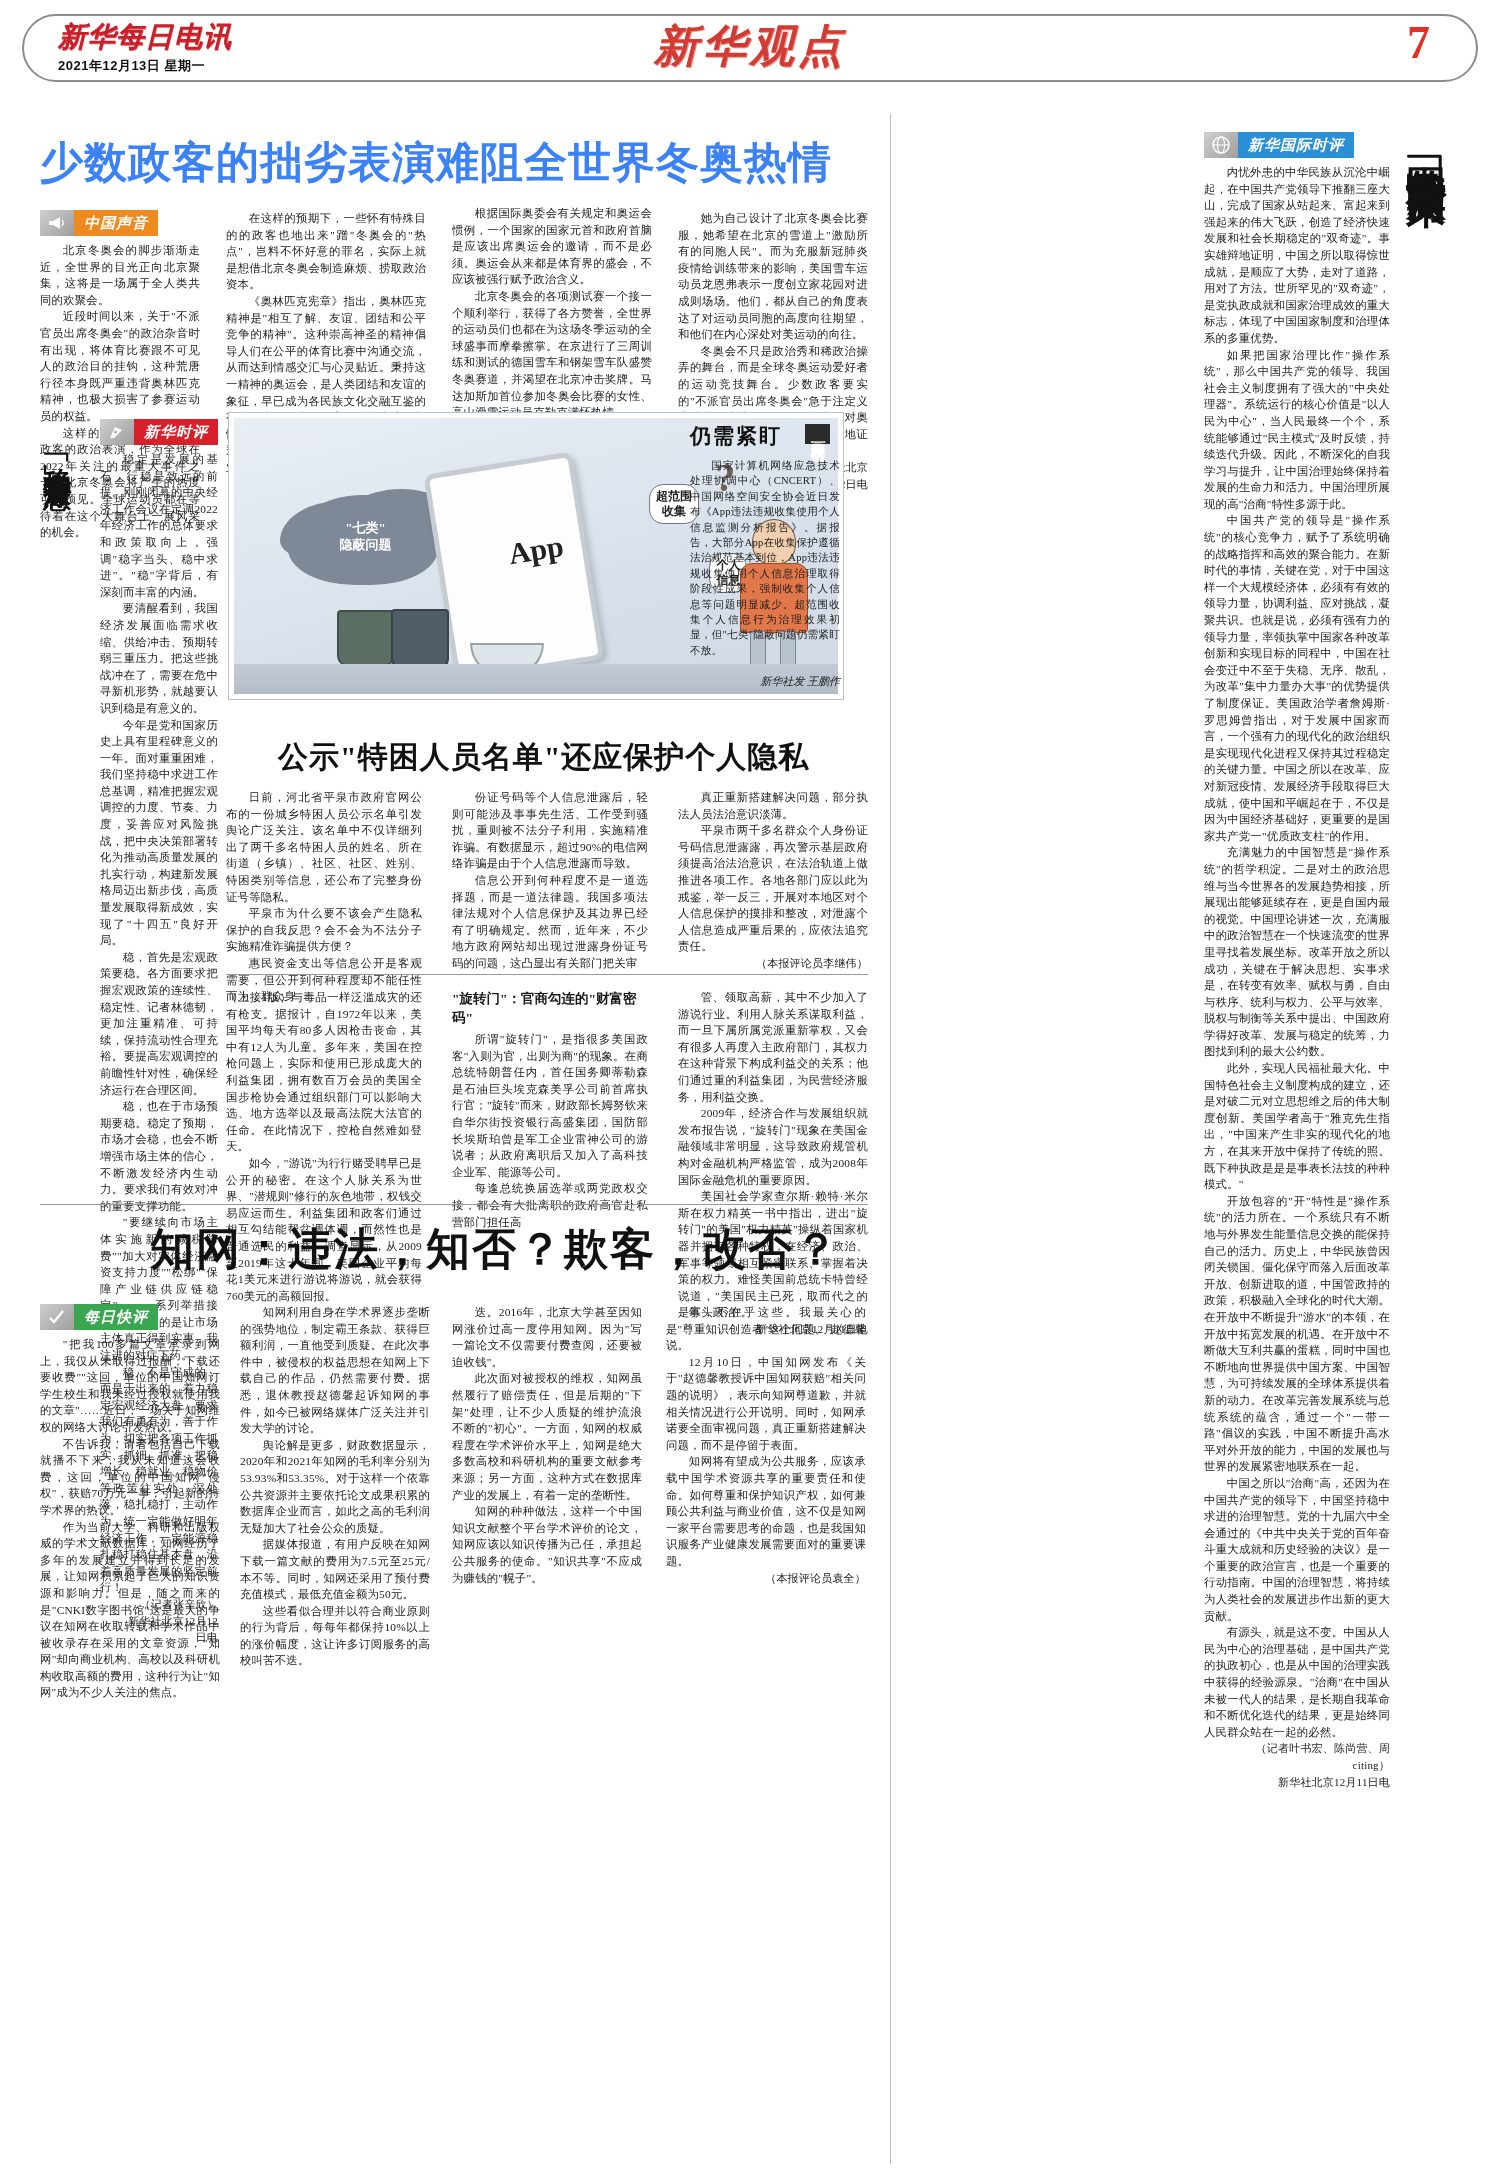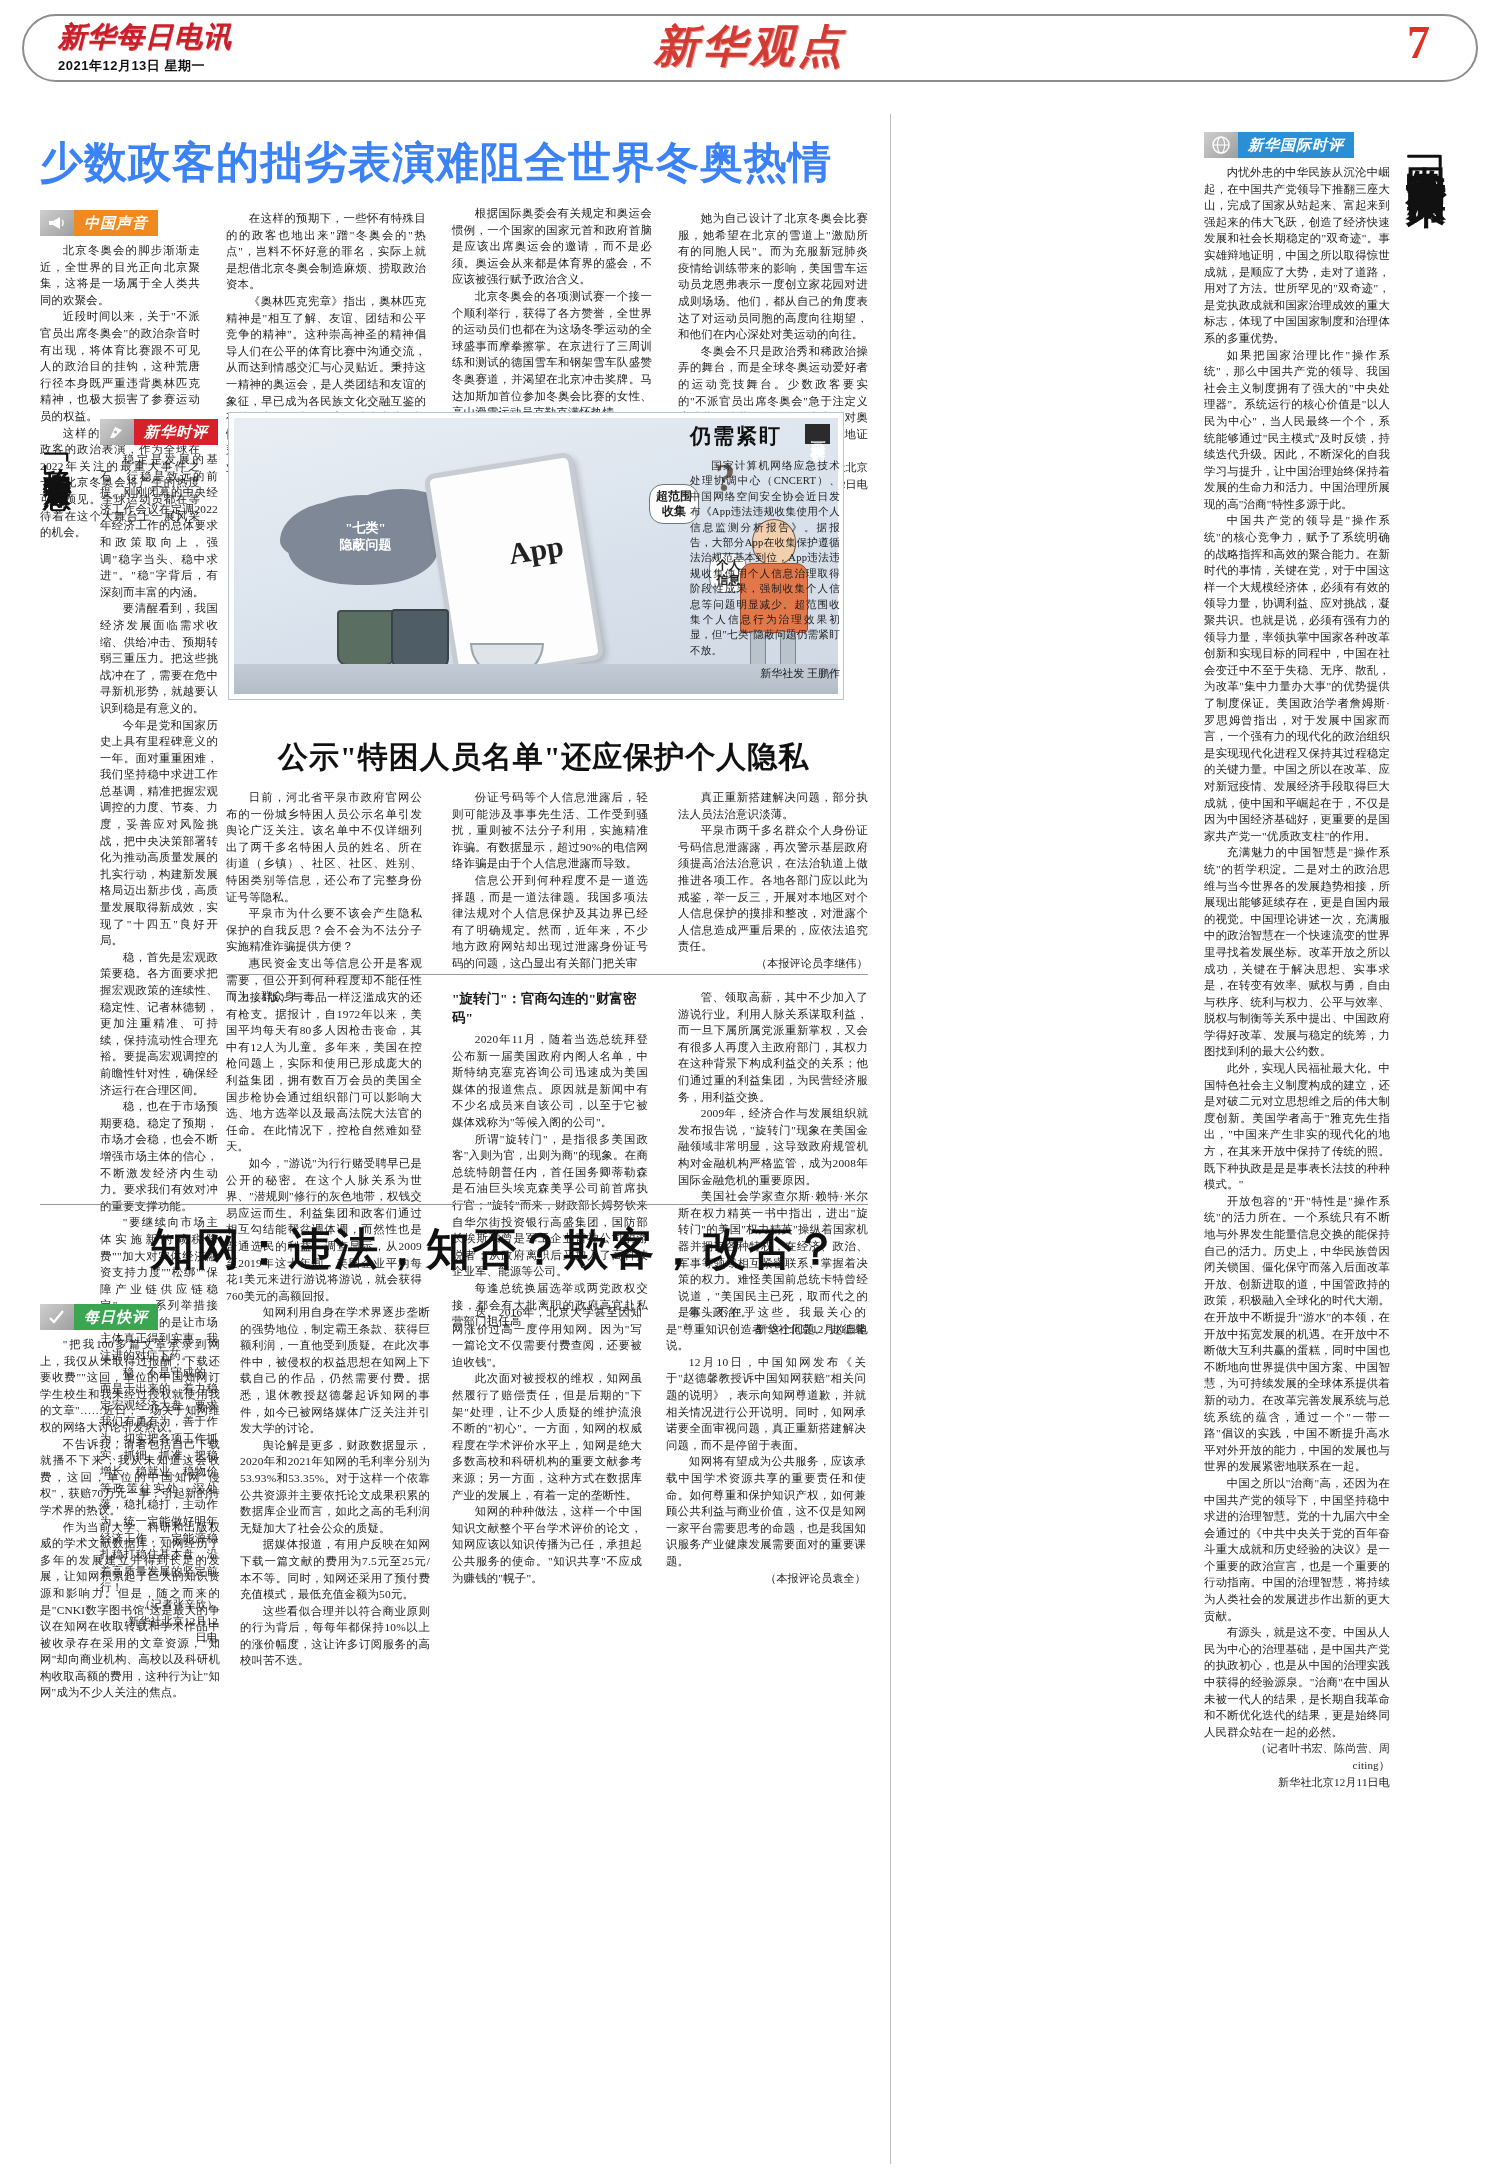--- a/index.html
+++ b/index.html
@@ -221,21 +221,21 @@
   }
   .illus-side-title {
     font-family:"Liberation Serif", serif;
     font-weight:bold; font-size:21px; letter-spacing:2px;
     color:#111; margin-bottom:8px;
   }
   .illus-side-body {
     font-size:10.6px; line-height:15.4px; text-align:justify;
     text-indent:2em;
   }
-  .illus-side-sig { font-size:11px; text-align:right; margin-top:8px; }
+  .illus-side-sig { font-size:11px; text-align:right; margin-top:16px;font-style:italic; }
   .huali {
     position:absolute; right:8px; top:6px;
     background:#2b2b2b; color:#fff;
     writing-mode:vertical-rl; text-orientation:upright;
     font-family:"Liberation Serif", serif;
     font-weight:bold; font-size:15px; letter-spacing:2px;
     padding:6px 3px;
   }
 
   
@@ -397,21 +397,20 @@
   <div class="col" style="left:226px; top:975px; width:196px;">
     <div class="body-text">
       <p style="text-indent:0;"><span>（上接1版）</span><span>与毒品一样泛滥成灾的还有枪支。据报计，自1972年以来，美国平均每天有80多人因枪击丧命，其中有12人为儿童。多年来，美国在控枪问题上，实际和使用已形成庞大的利益集团，拥有数百万会员的美国全国步枪协会通过组织部门可以影响大选、地方选举以及最高法院大法官的任命。在此情况下，控枪自然难如登天。</span></p>
       <p>如今，"游说"为行行赌受聘早已是公开的秘密。在这个人脉关系为世界、"潜规则"修行的灰色地带，权钱交易应运而生。利益集团和政客们通过相互勾结能帮盆调体调，而然性也是普通选民的利益。调查显示，从2009至2019年这十年间，美国企业平均每花1美元来进行游说将游说，就会获得760美元的高额回报。</p>
     </div>
   </div>
 
   <div class="col" style="left:452px; top:975px; width:196px;">
     <div style="font-weight:bold; font-size:13.5px; line-height:19px; margin-bottom:4px;">"旋转门"：官商勾连的"财富密码"</div>
     <div class="body-text">
-      <p>2020年11月，随着当选总统拜登公布新一届美国政府内阁人名单，中斯特纳克塞克咨询公司迅速成为美国媒体的报道焦点。原因就是新闻中有不少名成员来自该公司，以至于它被媒体戏称为"等候入阁的公司"。</p>
       <p>所谓"旋转门"，是指很多美国政客"入则为官，出则为商"的现象。在商总统特朗普任内，首任国务卿蒂勒森是石油巨头埃克森美孚公司前首席执行官；"旋转"而来，财政部长姆努钦来自华尔街投资银行高盛集团，国防部长埃斯珀曾是军工企业雷神公司的游说者；从政府离职后又加入了高科技企业军、能源等公司。</p>
       <p>每逢总统换届选举或两党政权交接，都会有大批离职的政府高官赴私营部门担任高</p>
     </div>
   </div>
 
   <div class="col" style="left:678px; top:975px; width:190px;">
     <div class="body-text">
       <p>管、领取高薪，其中不少加入了游说行业。利用人脉关系谋取利益，而一旦下属所属党派重新掌权，又会有很多人再度入主政府部门，其权力在这种背景下构成利益交的关系；他们通过重的利益集团，为民营经济服务，用利益交换。</p>
       <p>2009年，经济合作与发展组织就发布报告说，"旋转门"现象在美国金融领域非常明显，这导致政府规管机构对金融机构严格监管，成为2008年国际金融危机的重要原因。</p>
       <p>美国社会学家查尔斯·赖特·米尔斯在权力精英一书中指出，进出"旋转门"的美国"权力精英"操纵着国家机器并拥有各种特权，在经济、政治、军事等领域相互紧密联系、掌握着决策的权力。难怪美国前总统卡特曾经说道，"美国民主已死，取而代之的是寡头政治"。</p>

